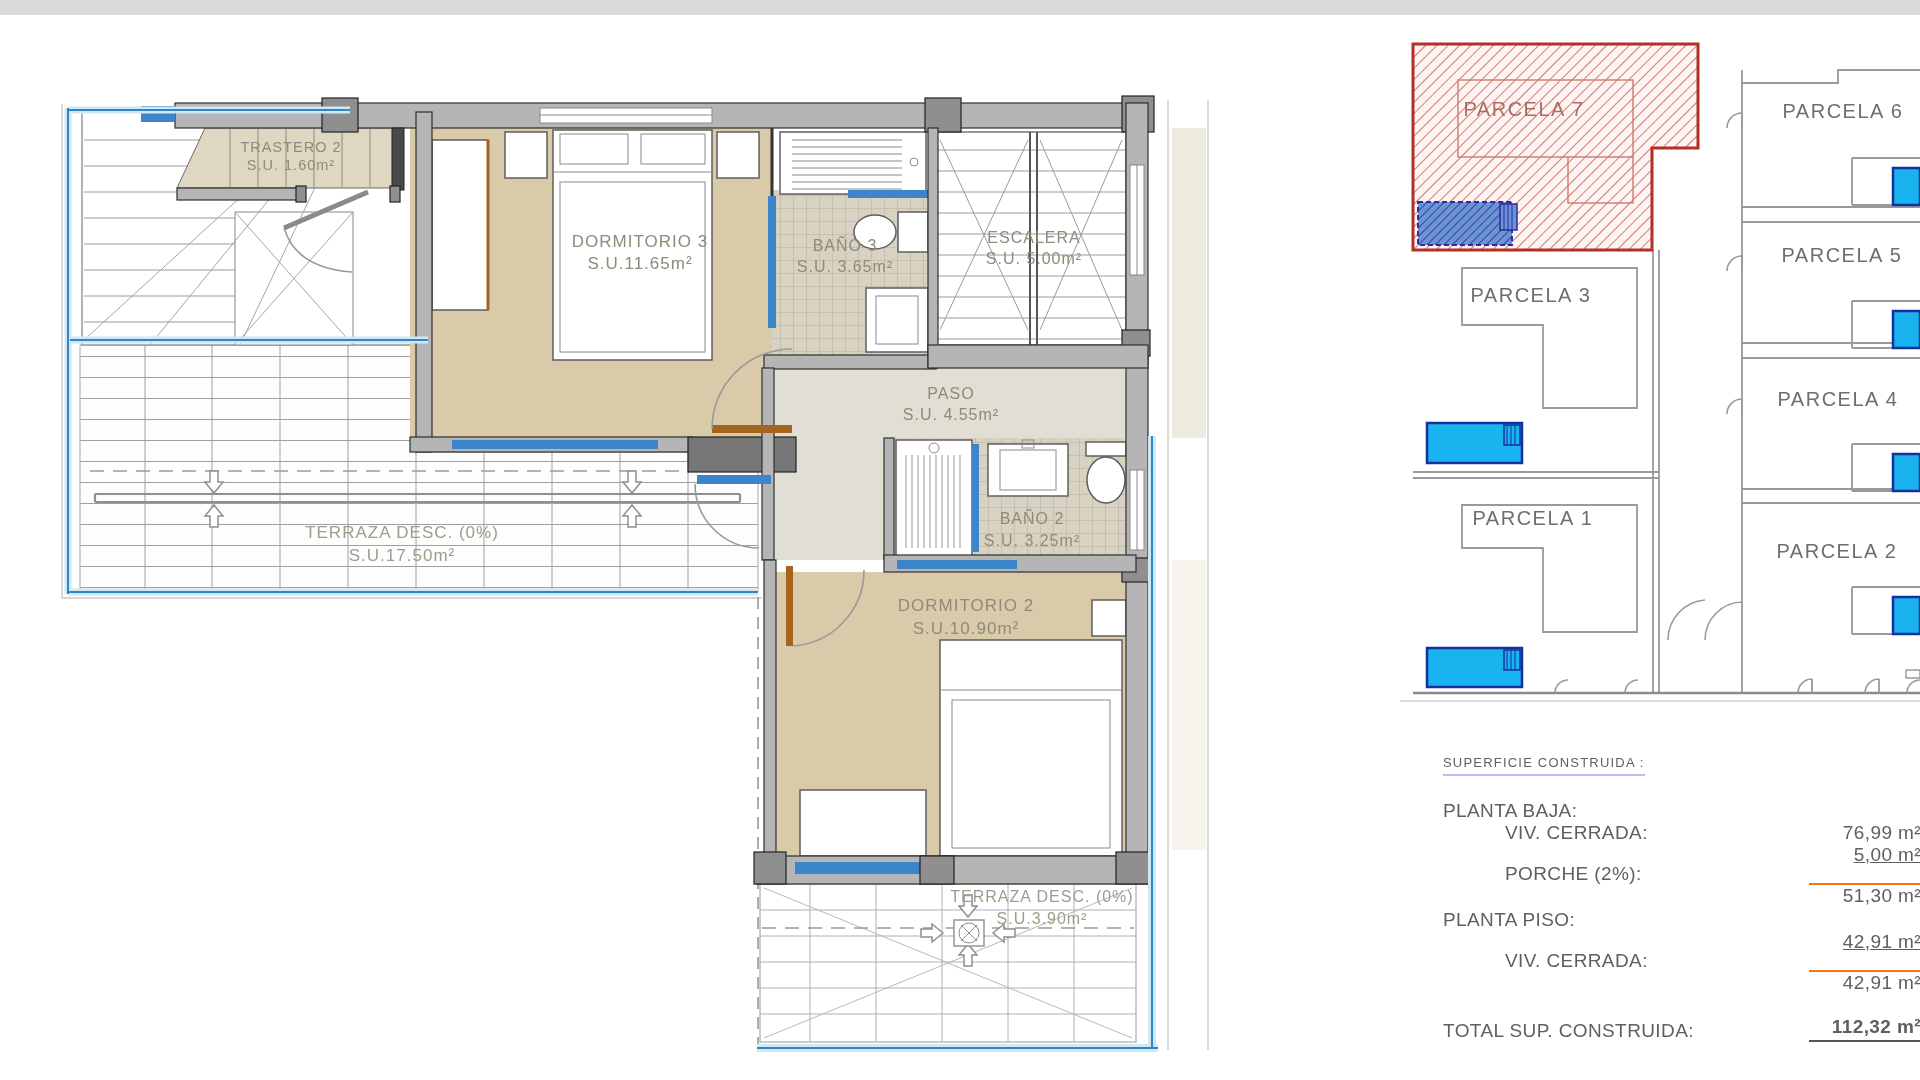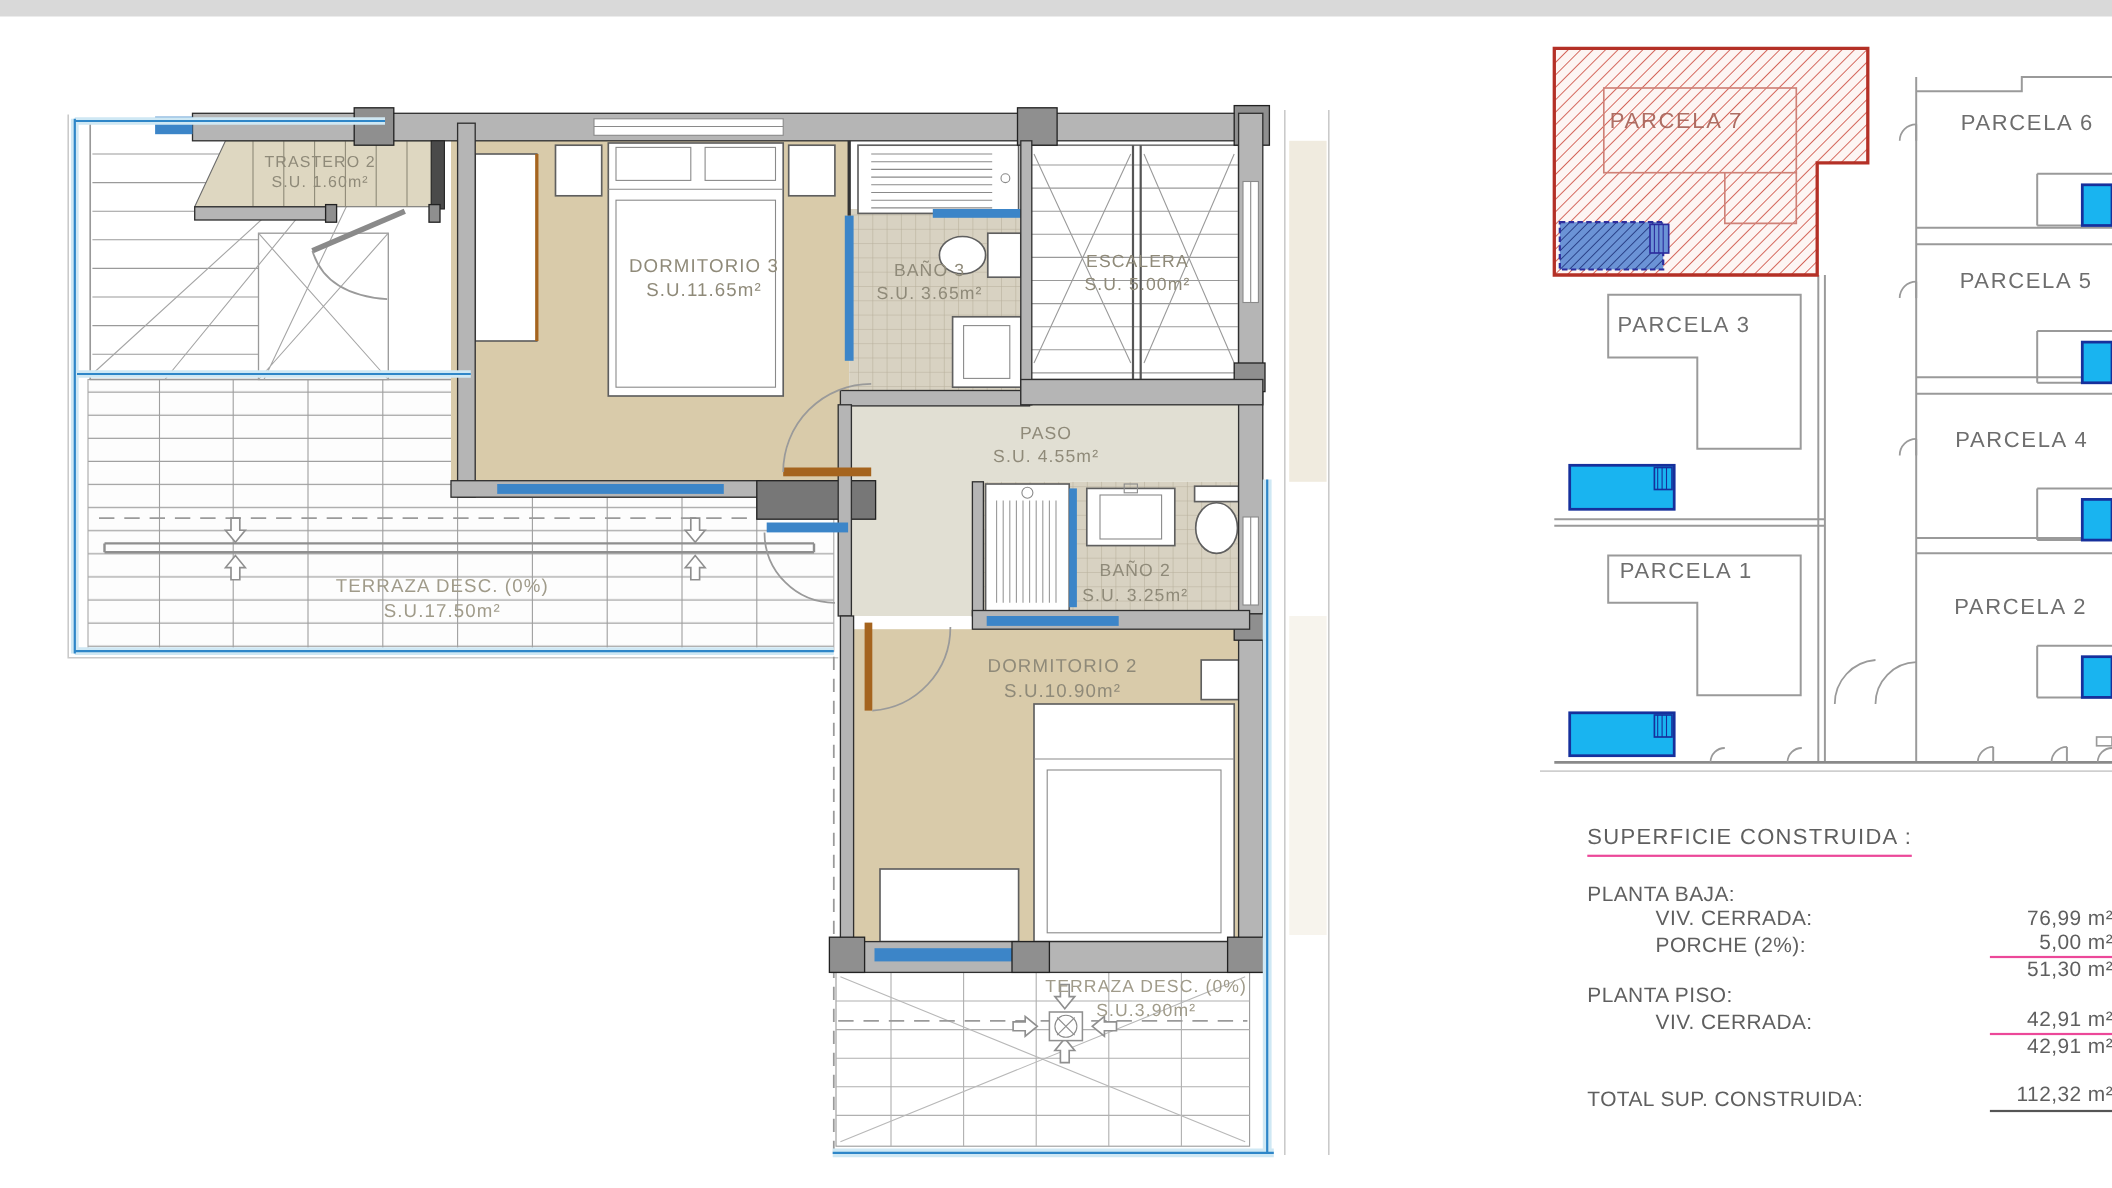--- a/index.html
+++ b/index.html
@@ -16,30 +16,30 @@
   .darkblock{fill:#777;stroke:#222;stroke-width:1.2;}
   .fix{fill:#ffffff;stroke:#5f5f5f;stroke-width:1.5;}
   .fixthin{fill:none;stroke:#8a8a8a;stroke-width:1;}
   .arc{fill:none;stroke:#9a9a9a;stroke-width:1.6;}
   .house{fill:#ffffff;stroke:#9a9a9a;stroke-width:1.8;}
   .bline{stroke:#9a9a9a;stroke-width:1.8;fill:none;}
   .thin{stroke:#c9c9c9;stroke-width:1.4;fill:none;}
   
   .summary{position:absolute;left:1443px;top:750px;width:478px;color:#5f5f5f;
            font-size:19px;letter-spacing:.4px;}
-  .sum-title{display:inline-block;font-size:20px;letter-spacing:1.2px;border-bottom:2px solid #ec4899;
+  .sum-title{display:inline-block;font-size:13px;letter-spacing:1.2px;border-bottom:2px solid #c4b5fd;
              padding-bottom:4px;margin-bottom:24px;}
   .row{display:flex;align-items:flex-end;line-height:22px;}
   .row .lbl{white-space:nowrap;}
   .row .indent{padding-left:62px;}
   .row .val{margin-left:auto;text-align:right;min-width:112px;}
-  .val.sum{border-bottom:2px solid #ec4899;padding-bottom:0;}
+  .val.sum{border-bottom:2px solid #f97316;padding-bottom:17px;text-decoration:underline;}
   .gap8{margin-top:2px;}
   .total-row{margin-top:22px;}
-  .total-row .val{font-weight:normal;border-bottom:2.5px solid #555;padding-bottom:2px;}
+  .total-row .val{font-weight:bold;border-bottom:2.5px solid #555;padding-bottom:2px;}
 </style>
 </head>
 <body>
 
 <div class="stage">
   <div class="topbar"></div>
 
   <svg style="position:absolute;left:0;top:0" width="1220" height="1080" viewBox="0 0 1220 1080">
     <defs>
       <pattern id="tile" width="13" height="13" patternUnits="userSpaceOnUse">

